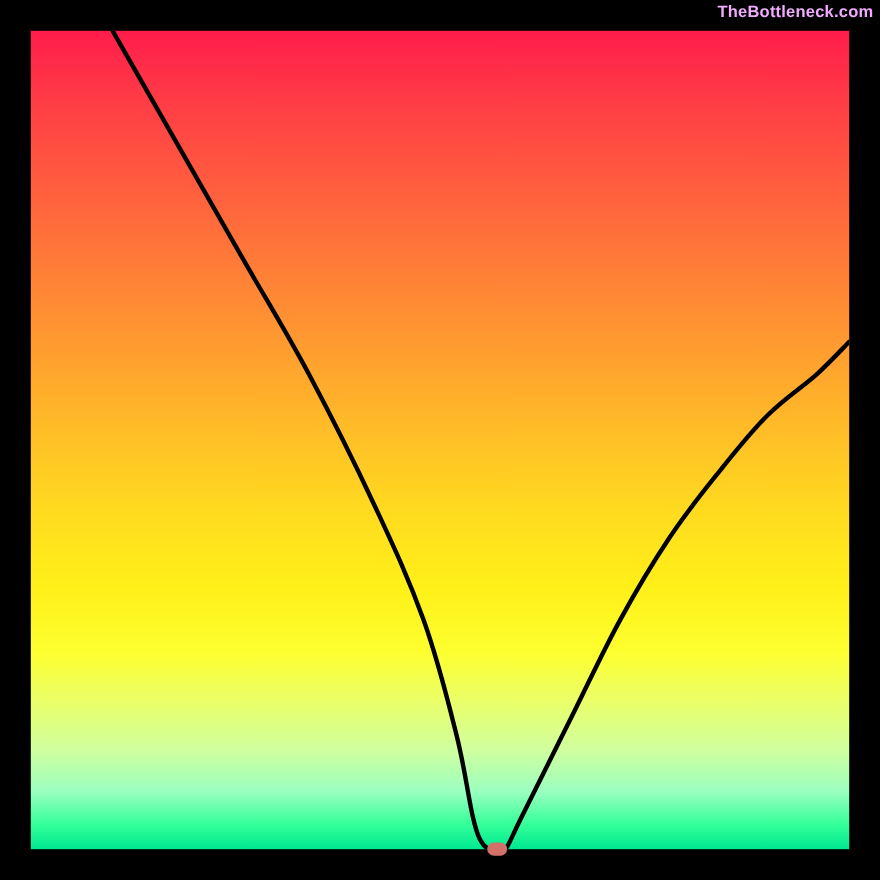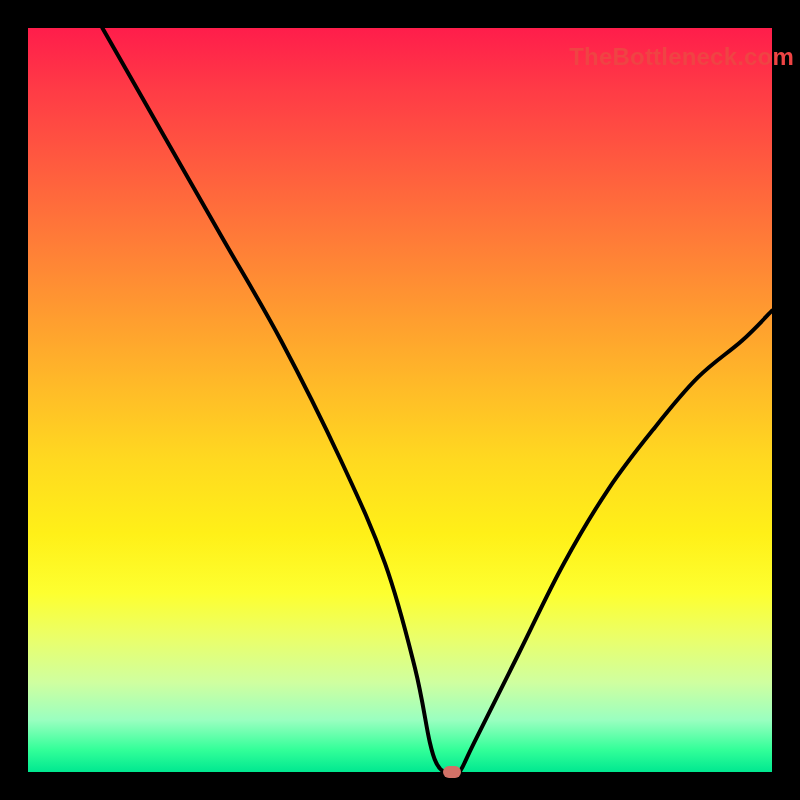--- a/index.html
+++ b/index.html
@@ -39,27 +39,26 @@
       #cfffa0 88%,
       #9affc0 93%,
       #33ff99 97%,
       #00e890 100%
     );
   }
   .watermark {
     position: absolute;
     top: 2px;
     right: 6px;
-    color: #ef4444;
+    color: #f0abfc;
     font-family: Arial, Helvetica, sans-serif;
-    font-size: 24px;
+    font-size: 15px;
     font-weight: 600;
     letter-spacing: 0.2px;
     user-select: none;
-    margin-top: 41px;
   }
   svg.curve {
     position: absolute;
     left: 0;
     top: 0;
     width: 744px;
     height: 744px;
     pointer-events: none;
   }
   .marker {

